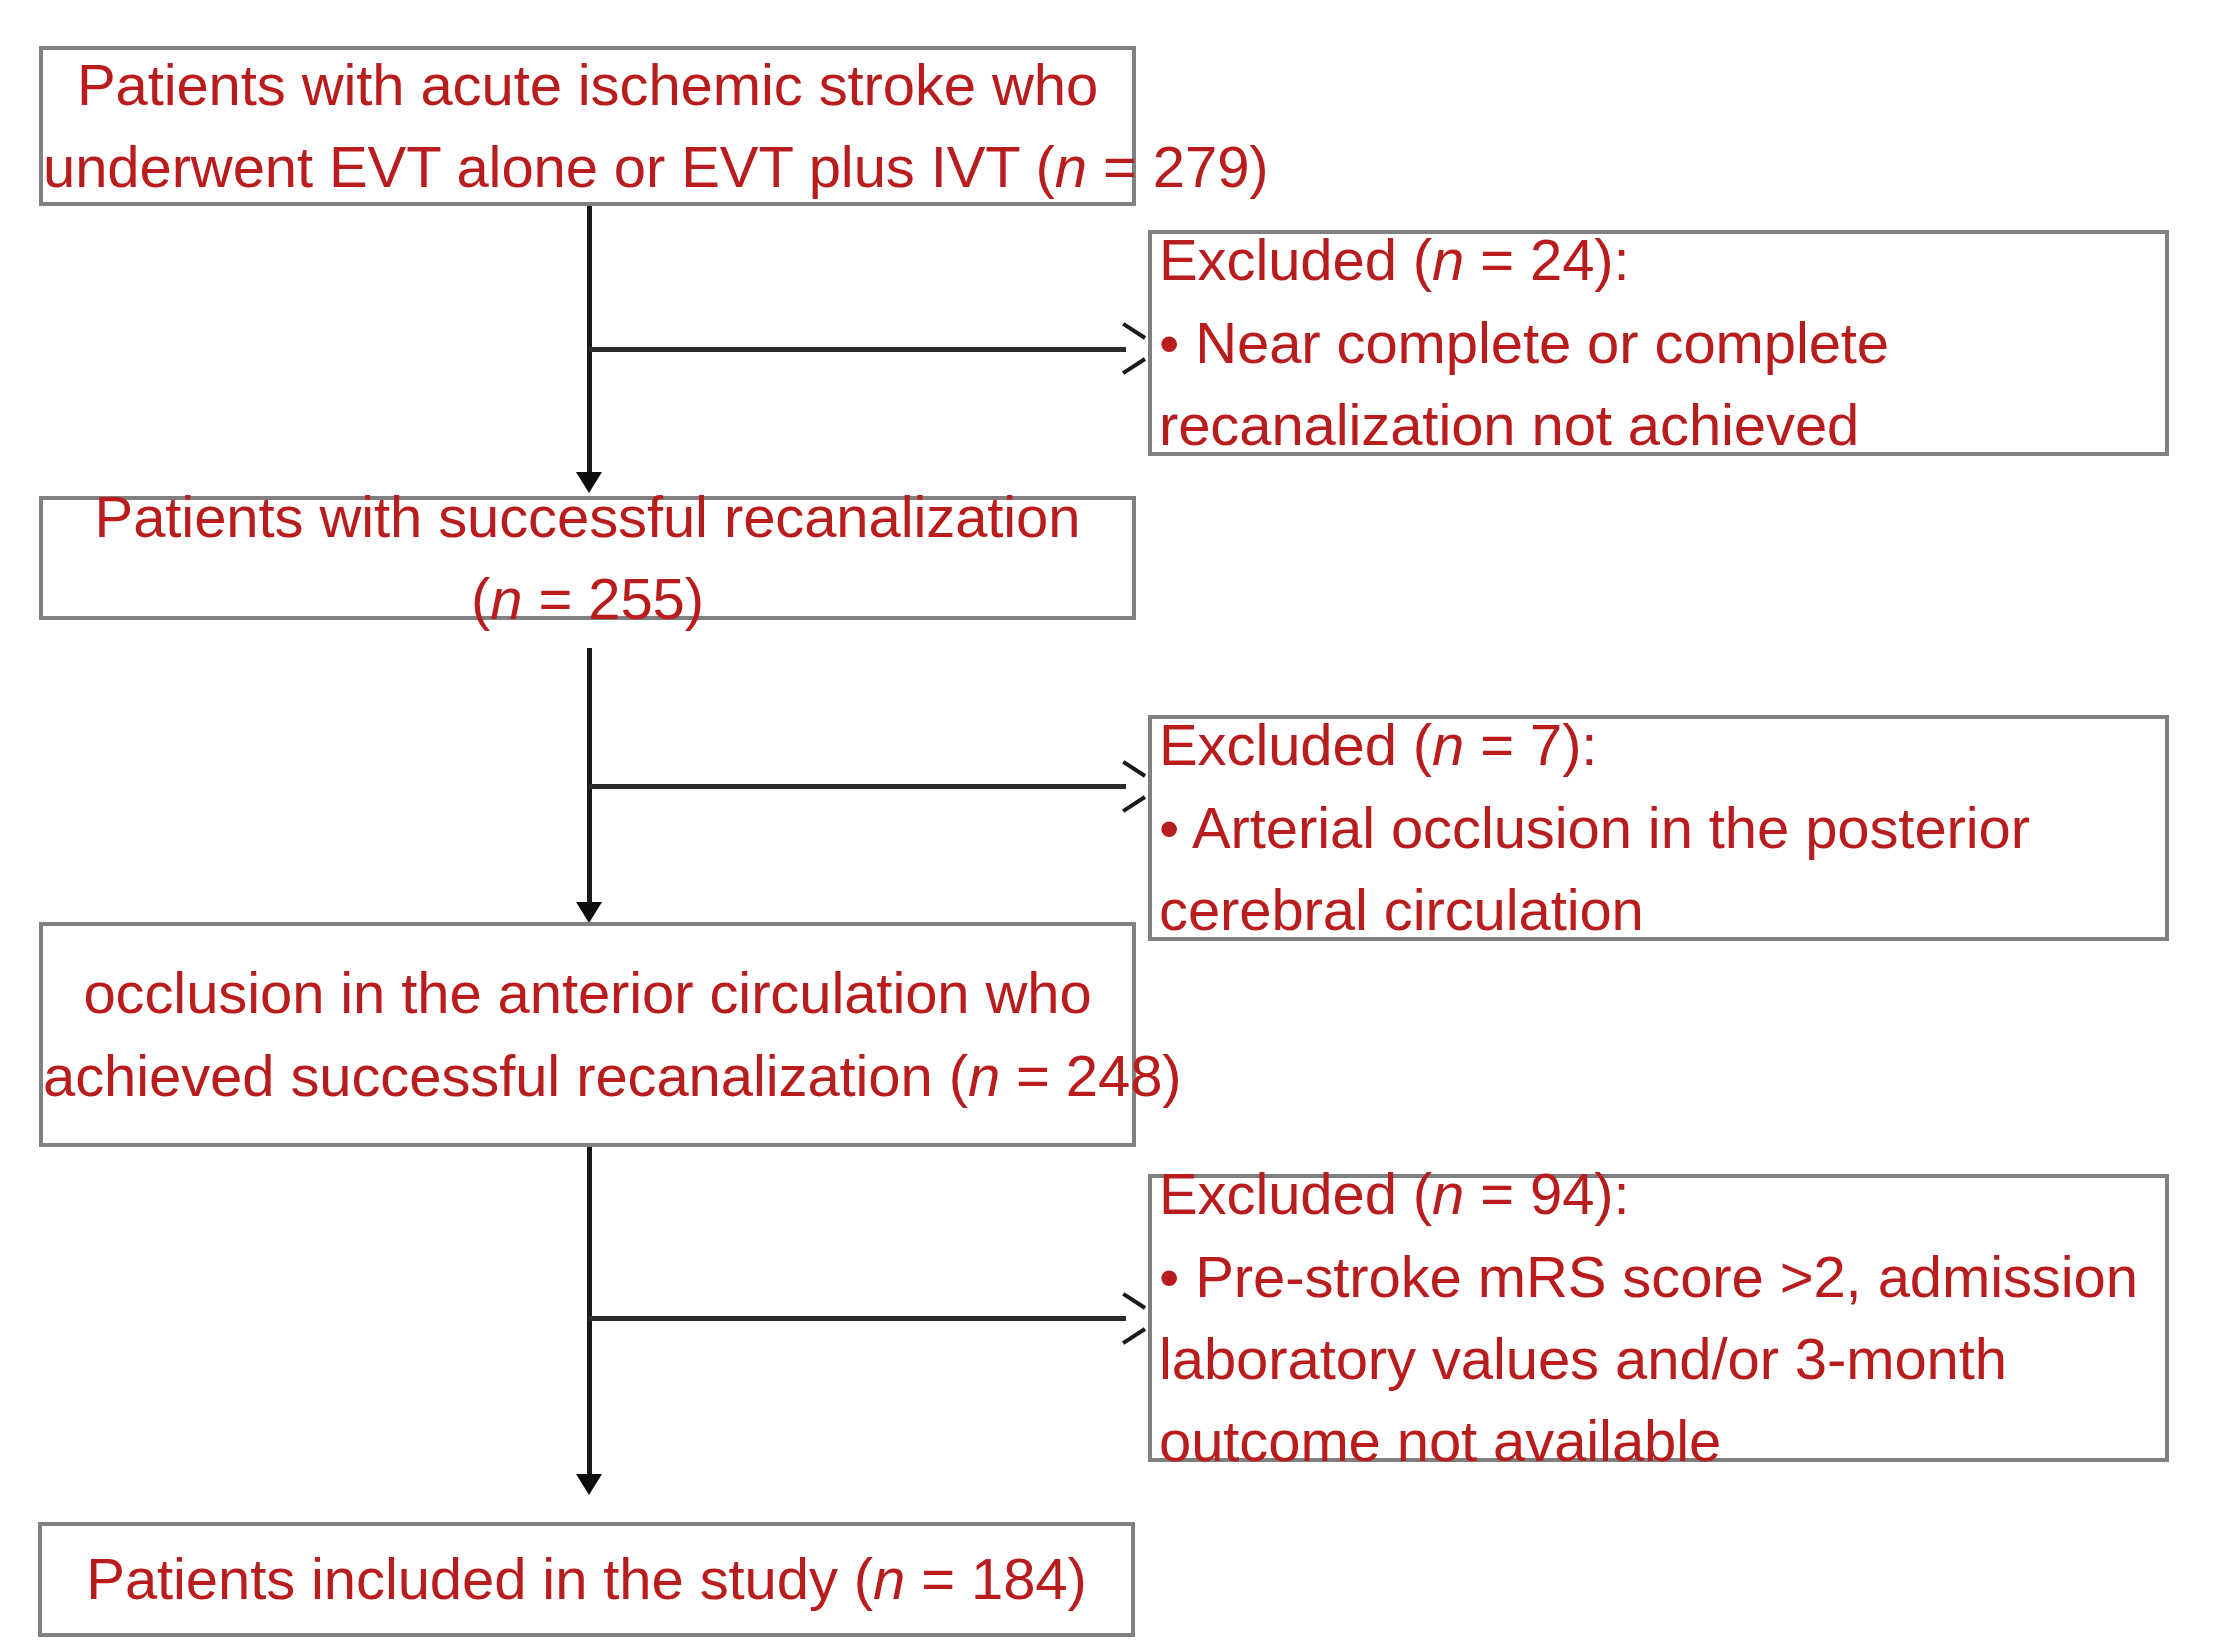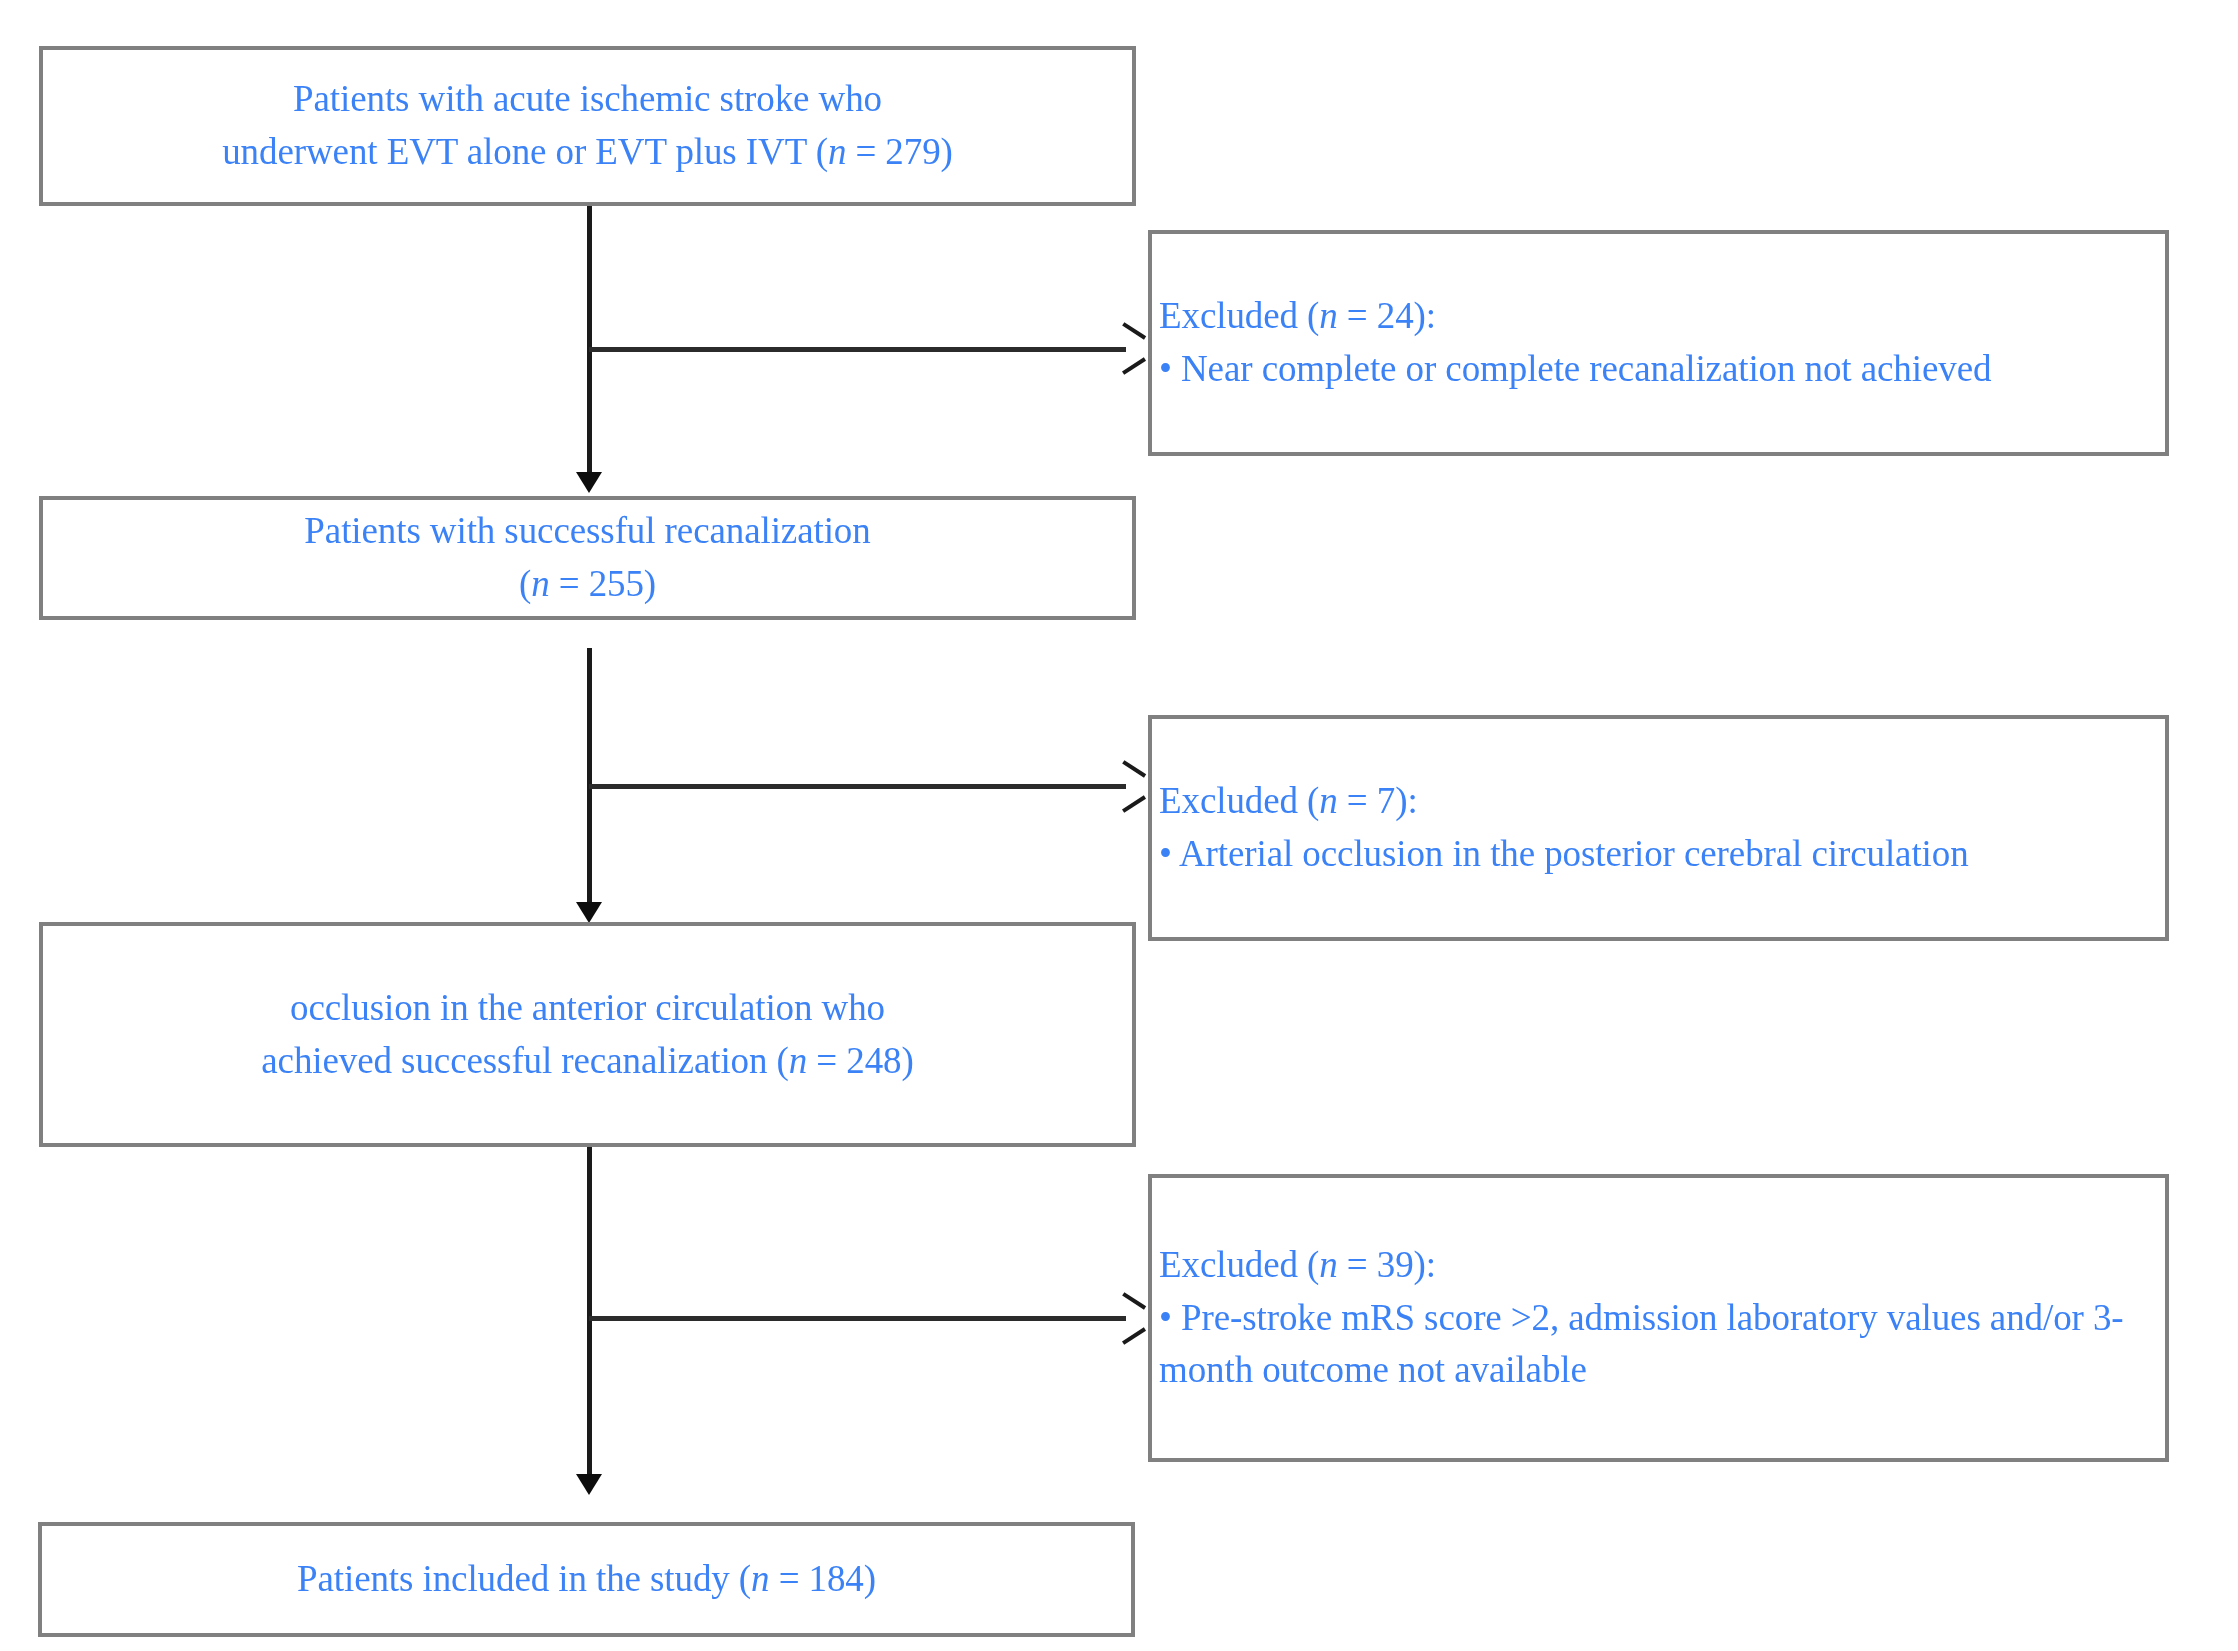--- a/index.html
+++ b/index.html
@@ -22,25 +22,24 @@
     position: absolute;
     box-sizing: border-box;
     background: #ffffff;
     border: 4.3px solid #808080;
     display: flex;
     align-items: center;
     justify-content: center;
   }
   .box-inner {
     width: 100%;
-    color: #3b82f6;
-    font-size: 37px;
+    color: #b91c1c;
+    font-size: 58px;
     line-height: 1.42;
     letter-spacing: -0.1px;
-    font-family: Liberation Serif, serif;
   }
   .main-box .box-inner {
     text-align: center;
     padding: 0 13px;
   }
   .excl-box .box-inner {
     text-align: left;
     padding: 0 7px;
   }
   .box-line {
@@ -150,21 +149,21 @@
   </div>
 
   <div class="v-line" style="left:587px; top:1147px; height:329px;"></div>
   <div class="arrow-down" style="left:576px; top:1474px;"></div>
 
   <div class="h-line" style="left:589px; top:1316px; width:537px;"></div>
   <div class="arrow-open" style="left:1119px; top:1303px;"></div>
 
   <div class="box excl-box" style="left:1148px; top:1174px; width:1021px; height:288px;">
     <div class="box-inner">
-      <span class="box-line"><span>Excluded (</span><span class="n-ital">n</span><span> = 39):</span></span>
+      <span class="box-line"><span>Excluded (</span><span class="n-ital">n</span><span> = 94):</span></span>
       <span class="box-line">• Pre-stroke mRS score &gt;2, admission laboratory values and/or 3-month outcome not available</span>
     </div>
   </div>
 
   <div class="box main-box" style="left:38px; top:1496px; width:1097px; height:115px;margin-top:26px;">
     <div class="box-inner">
       <span class="box-line"><span>Patients included in the study (</span><span class="n-ital">n</span><span> = 184)</span></span>
     </div>
   </div>
 

